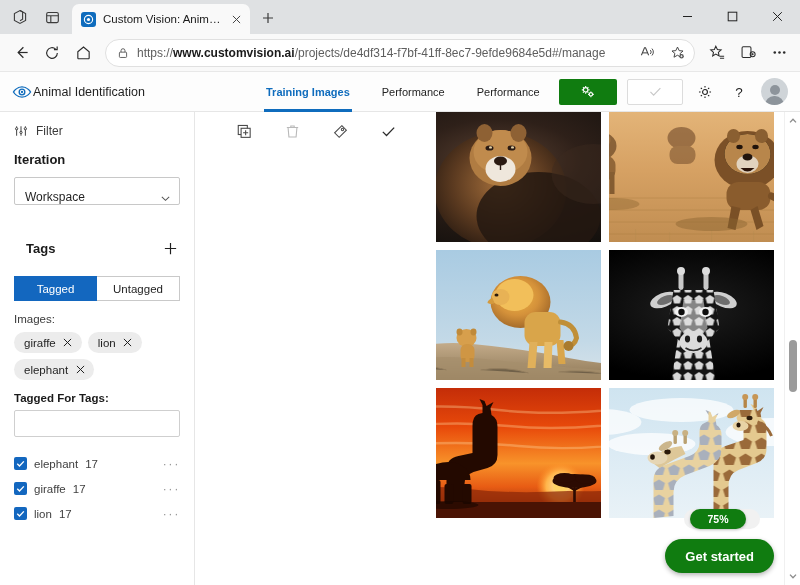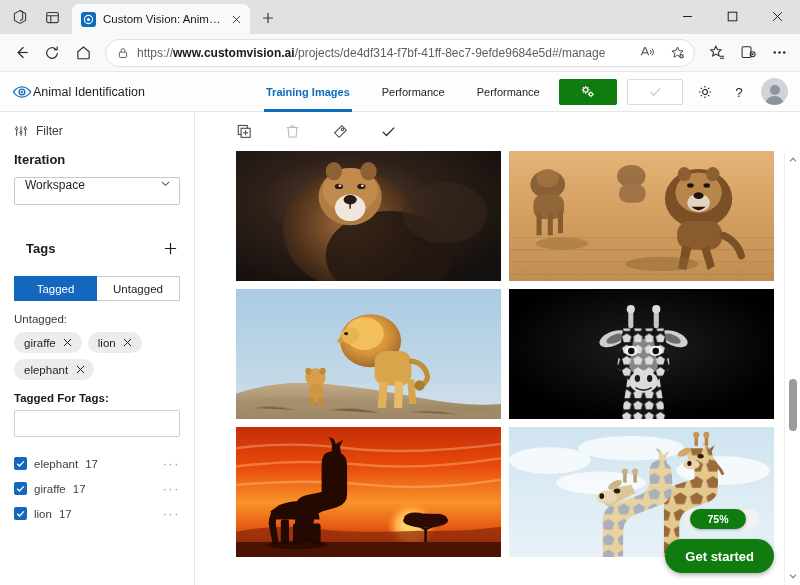--- a/index.html
+++ b/index.html
@@ -93,21 +93,21 @@
   
   .body-split { flex: 1 1 auto; display: flex; min-height: 0; gap: 17px; }
   .sidebar {
     width: 195px; flex: 0 0 195px; border-right: 1px solid #e6e6e6;
     padding: 12px 14px 0 14px; overflow: hidden; background: #fff;
   }
   .filter-row { display: flex; align-items: center; gap: 8px; color: #3a3a3a; font-size: 12px; margin-bottom: 14px; }
   .sec-title { font-size: 13px; font-weight: 700; color: #1a1a1a; margin-bottom: 10px; }
   .select-box {
     height: 28px; border: 1px solid #c8c8c8; border-radius: 2px; display: flex;
-    align-items: flex-start; justify-content: space-between; padding: 0 8px 0 10px;
+    align-items: flex-end; justify-content: space-between; padding: 0 8px 0 10px;
     font-size: 12px; color: #1f1f1f; background: #fff; margin-bottom: 24px;
   }
   .tags-head { display:flex; align-items:center; justify-content:space-between; margin-bottom: 8px; }
   .plus-btn { width:20px; height:20px; display:flex; align-items:center; justify-content:center; color:#1f1f1f; }
   .toggle-group { display: flex; height: 25px; margin-bottom: 12px; }
   .tg-btn {
     flex: 1 1 50%; display: flex; align-items: center; justify-content: center;
     font-size: 11.5px; border: 1px solid #c9c9c9; color: #1f1f1f; background: #fff;
   }
   .tg-btn.active { background: #1367bf; border-color: #1367bf; color: #fff; }
@@ -128,21 +128,21 @@
   .tag-row { display: flex; align-items: center; height: 25px; gap: 7px; }
   .cbx {
     width: 13px; height: 13px; border-radius: 2px; background: #1367bf;
     display: flex; align-items: center; justify-content: center; flex: 0 0 auto;
   }
   .tag-name { font-size: 11.5px; color: #3f3f3f; }
   .tag-count { font-size: 11.5px; color: #3f3f3f; }
   .tag-dots { margin-left: auto; color: #9a9a9a; font-size: 13px; letter-spacing: 1.5px; }
 
   
-  .main { flex: 1 1 auto; display: flex; flex-direction: column; min-width: 0; position: relative; background: #fff; }
+  .main { flex: 1 1 auto; display: flex; min-width: 0; position: relative; background: #fff; }
   .toolbar { height: 39px; display: flex; align-items: center; gap: 0; padding-left: 8px; flex: 0 0 auto; }
   .tb-btn { width: 48px; height: 34px; display: flex; align-items: center; justify-content: center; color: #4a4a4a; }
   .grid-wrap { flex: 1 1 auto; overflow: hidden; position: relative; padding: 0 26px 0 10px; }
   .grid { display: grid; grid-template-columns: 1fr 1fr; gap: 8px; padding-left: 14px; }
   .thumb { width: 100%; height: 130px; overflow: hidden; position: relative; }
   .thumb svg { width: 100%; height: 100%; display: block; }
 
   
   .scrollbar {
     position: absolute; right: 0; top: 0; bottom: 0; width: 16px;
@@ -390,21 +390,21 @@
               <path d="M8 2v12M2 8h12" stroke="#1f1f1f" stroke-width="1.25"></path>
             </svg>
         </span>
       </div>
 
       <div class="toggle-group">
         <div class="tg-btn active">Tagged</div>
         <div class="tg-btn">Untagged</div>
       </div>
 
-      <div class="showing-lbl">Untagged:</div>
+      <div class="showing-lbl">Images:</div>
       <div class="chips">
         <div class="chip">
           <span>giraffe</span>
           <span class="chip-x">
             <svg width="9" height="9" viewBox="0 0 10 10">
                 <path d="M1 1l8 8M9 1l-8 8" stroke="#1f1f1f" stroke-width="1.1"></path>
               </svg>
           </span>
         </div>
         <div class="chip">

